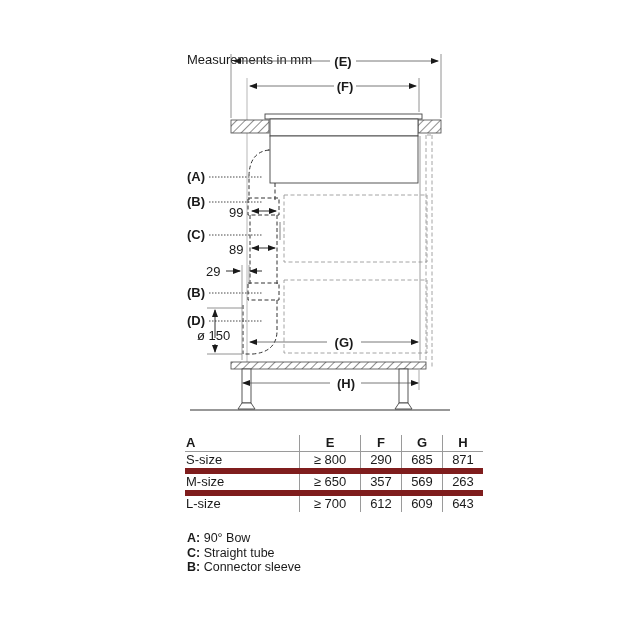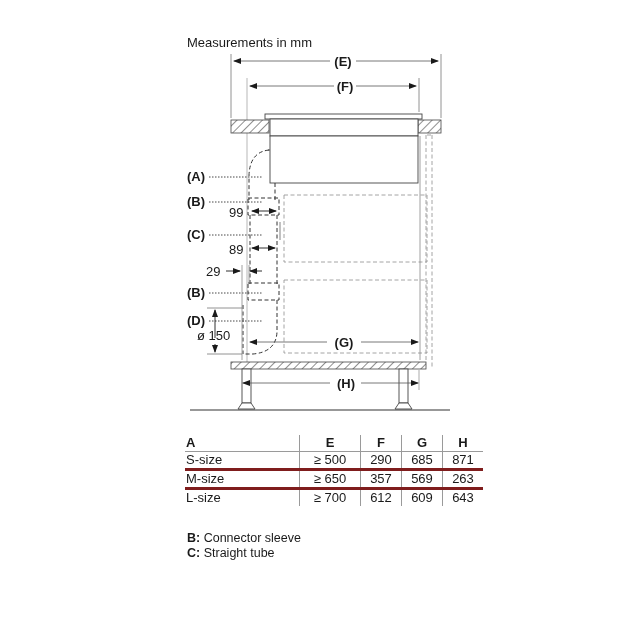--- a/index.html
+++ b/index.html
@@ -1,27 +1,27 @@
 <!DOCTYPE html>
 <html><head>
 <meta charset="utf-8">
 <style>
   html, body { margin:0; padding:0; background:#ffffff; }
   body { width:625px; height:625px; position:relative; overflow:hidden;
          font-family:"Liberation Sans", sans-serif; color:#1a1a1a; }
   #diagram { position:absolute; left:0; top:0; width:625px; height:625px; }
   .svgtext { font-family:"Liberation Sans", sans-serif; fill:#1a1a1a; }
   .bold { font-weight:bold; }
-  .title { position:absolute; left:187px; top:35px; font-size:13px; }
+  .title { position:absolute; left:187px; top:52px; font-size:13px; }
   table.dims { position:absolute; left:185px; top:435px; border-collapse:collapse;
                font-size:13px; }
   table.dims th, table.dims td { padding:0 4px; height:16px; line-height:16px; }
   table.dims th { font-weight:bold; text-align:center; border-bottom:1px solid #9a9a9a; }
   table.dims th.colA { text-align:left; padding-left:1px; }
-  table.dims td { border-bottom:3px solid #7f1d1d; }
+  table.dims td { border-bottom:6px solid #7f1d1d; }
   table.dims td.rowlabel { width:109px; padding-left:1px; text-align:left; }
   table.dims td.num, table.dims th.num { border-left:1px solid #9a9a9a; text-align:center; }
   table.dims .cE { width:52px; }
   table.dims .cF { width:32px; }
   table.dims .cG { width:32px; }
   table.dims .cH { width:32px; }
   table.dims tr:last-child td { border-bottom:none;margin-left:12px; }
   .legend { position:absolute; left:187px; top:531px; font-size:12.5px; line-height:14.5px; }
   .legend .item { white-space:nowrap; }
   .legend .key { font-weight:bold; }
@@ -179,21 +179,21 @@
       <th class="colA">A</th>
       <th class="num cE">E</th>
       <th class="num cF">F</th>
       <th class="num cG">G</th>
       <th class="num cH">H</th>
     </tr>
   </thead>
   <tbody>
     <tr>
       <td class="rowlabel">S-size</td>
-      <td class="num">≥ 500</td>
+      <td class="num">≥ 800</td>
       <td class="num">290</td>
       <td class="num">685</td>
       <td class="num">871</td>
     </tr>
     <tr>
       <td class="rowlabel">M-size</td>
       <td class="num">≥ 650</td>
       <td class="num">357</td>
       <td class="num">569</td>
       <td class="num">263</td>
@@ -202,15 +202,16 @@
       <td class="rowlabel">L-size</td>
       <td class="num">≥ 700</td>
       <td class="num">612</td>
       <td class="num">609</td>
       <td class="num">643</td>
     </tr>
   </tbody>
 </table>
 
 <div class="legend">
+  <div class="item"><span class="key">A:</span><span> 90° Bow</span></div>
+  <div class="item"><span class="key">C:</span><span> Straight tube</span></div>
   <div class="item"><span class="key">B:</span><span> Connector sleeve</span></div>
-  <div class="item"><span class="key">C:</span><span> Straight tube</span></div>
 </div>
 
 </body></html>

